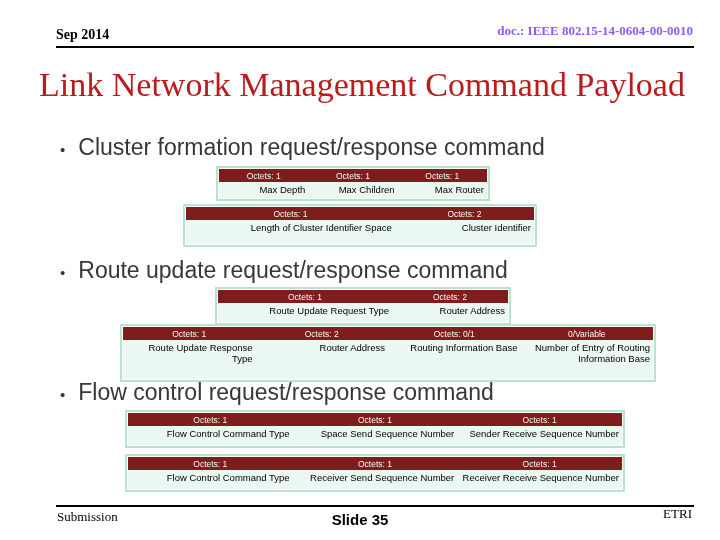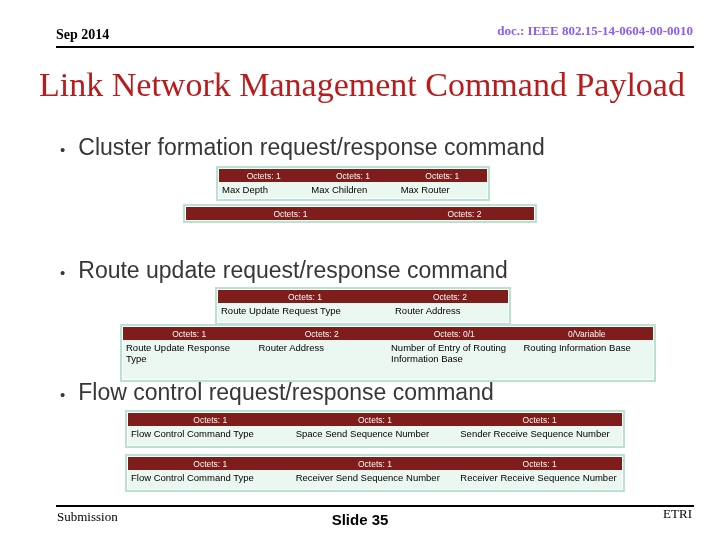--- a/index.html
+++ b/index.html
@@ -34,21 +34,21 @@
   .octet-table {
     position:absolute; border:2px solid #bae2d1; background:#ffffff; padding:1px;
   }
   .ot-head, .ot-body { display:flex; }
   .ot-head { background:#7f1d1d; }
   .ot-head .c {
     color:#f4faf7; font-size:8.5px; line-height:10px; text-align:center; padding:2px 2px 1px;
   }
   .ot-body { background:#ebf7f1; }
   .ot-body .c {
-    color:#000; font-size:9.5px; line-height:11px; text-align:left; padding:2px 3px 3px;
+    color:#000; font-size:9.5px; line-height:11px; text-align:right; padding:2px 3px 3px;
   }
   .c.w33 { width:33.33%; } .c.w60 { width:60%; } .c.w40 { width:40%; } .c.w25 { width:25%; }
   #t1 { left:216px; top:166px; width:274px; }
   #t2 { left:183px; top:204px; width:354px; }
   #t2 .ot-body .c { padding-bottom:11px; }
   #t3 { left:215px; top:287px; width:296px; }
   #t3 .ot-body .c { padding-bottom:6px; }
   #t4 { left:120px; top:324px; width:536px; }
   #t4 .ot-body .c { padding-bottom:15px; }
   #t5 { left:125px; top:410px; width:500px; }
@@ -97,20 +97,24 @@
       <div class="c w33">Max Children</div>
       <div class="c w33">Max Router</div>
     </div>
   </div>
 
   <div class="octet-table" id="t2">
     <div class="ot-head">
       <div class="c w60">Octets: 1</div>
       <div class="c w40">Octets: 2</div>
     </div>
+    <div class="ot-body">
+      <div class="c w60">Length of Cluster Identifier Space</div>
+      <div class="c w40">Cluster Identifier</div>
+    </div>
   </div>
 
   <div class="bullet" id="b2">
     <span class="dot">•</span>
     <span>Route update request/response command</span>
   </div>
 
   <div class="octet-table" id="t3">
     <div class="ot-head">
       <div class="c w60">Octets: 1</div>
@@ -125,22 +129,22 @@
   <div class="octet-table" id="t4">
     <div class="ot-head">
       <div class="c w25">Octets: 1</div>
       <div class="c w25">Octets: 2</div>
       <div class="c w25">Octets: 0/1</div>
       <div class="c w25">0/Variable</div>
     </div>
     <div class="ot-body">
       <div class="c w25">Route Update Response Type</div>
       <div class="c w25">Router Address</div>
+      <div class="c w25">Routing Information Base</div>
       <div class="c w25">Number of Entry of Routing Information Base</div>
-      <div class="c w25">Routing Information Base</div>
     </div>
   </div>
 
   <div class="bullet" id="b3">
     <span class="dot">•</span>
     <span>Flow control request/response command</span>
   </div>
 
   <div class="octet-table" id="t5">
     <div class="ot-head">

